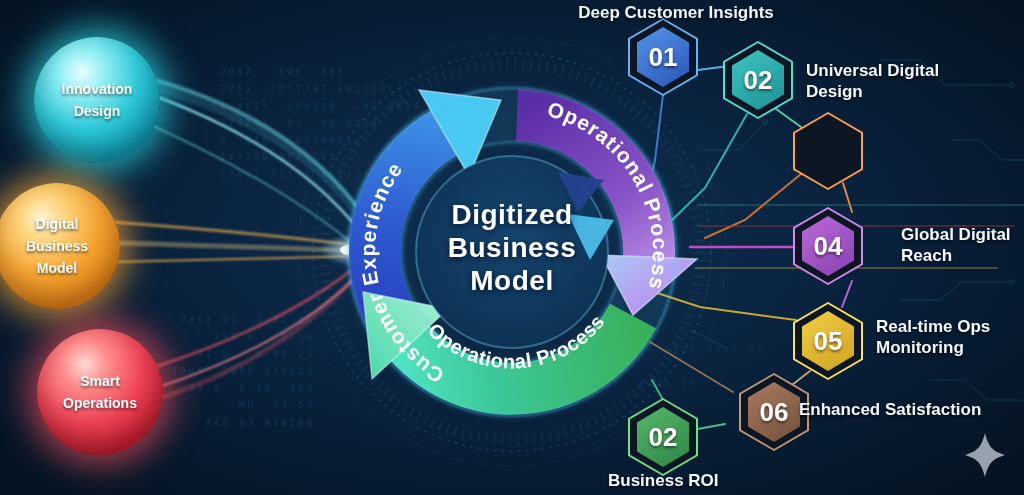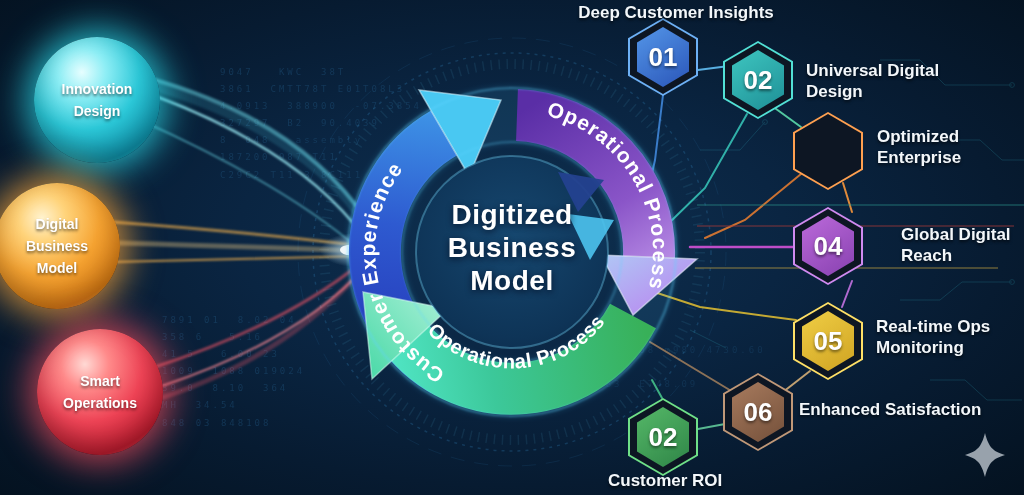--- a/index.html
+++ b/index.html
@@ -8,21 +8,21 @@
     background:
       radial-gradient(ellipse at 50% 48%, #0e3050 0%, #0a2542 38%, #071b31 68%, #041220 100%);
     font-family:"Liberation Sans", sans-serif;
   }
   .noise{
     position:absolute;z-index:0;margin:12px;color:#1b4a70;opacity:.55;
     font:9px "DejaVu Sans Mono", monospace;line-height:1.9;letter-spacing:3px;
     white-space:pre;user-select:none;
   }
   .noise-a{left:208px;top:52px;}
-  .noise-b{left:150px;top:300px;}
+  .noise-b{left:160px;top:300px;text-align:right;}
   .noise-c{left:560px;top:330px;opacity:.4;}
   .bg-svg{position:absolute;left:0;top:0;z-index:1;}
   
   .center-title{
     position:absolute;z-index:2;left:397px;top:198px;width:230px;
     text-align:center;color:#ffffff;font-weight:bold;font-size:28px;line-height:33px;
     text-shadow:0 2px 6px rgba(0,10,30,.75);letter-spacing:.5px;
   }
   .center-title span{display:block;}
   
@@ -46,21 +46,21 @@
   }
   .hex-dark{position:absolute;left:2px;top:2px;width:66px;height:74px;
     clip-path:polygon(50% 0%,100% 26%,100% 74%,50% 100%,0% 74%,0% 26%);
     background:#0d1623;}
   .hex-face{position:absolute;left:9px;top:9px;width:52px;height:60px;
     clip-path:polygon(50% 0%,100% 26%,100% 74%,50% 100%,0% 74%,0% 26%);
     background:linear-gradient(145deg,var(--c1) 0%,var(--c2) 100%);
     display:flex;align-items:center;justify-content:center;}
   .hex-num{color:#fff;font-weight:bold;font-size:26px;text-shadow:0 2px 3px rgba(0,0,0,.5);}
   .hx1{left:628px;top:18px;} .hx2{left:723px;top:41px;} .hx3{left:793px;top:112px;}
-  .hx4{left:793px;top:207px;} .hx5{left:793px;top:302px;} .hx6{left:723px;top:373px;text-align:right;}
+  .hx4{left:793px;top:207px;} .hx5{left:793px;top:302px;} .hx6{left:739px;top:373px;text-align:right;}
   .hx7{left:628px;top:398px;}
   
   .steplab{position:absolute;z-index:4;color:#f3f7fa;font-weight:bold;font-size:17px;
     line-height:21px;text-shadow:0 2px 3px rgba(0,0,0,.6);}
   .steplab span{display:block;}
   .lab1{left:571px;top:2px;width:210px;text-align:center;}
   .lab2{left:806px;top:60px;}
   .lab3{left:877px;top:126px;}
   .lab4{left:901px;top:224px;}
   .lab5{left:876px;top:316px;}
@@ -280,32 +280,28 @@
       </div>
   </div>
 
   <div class="steplab lab1">
     <span>Deep Customer Insights</span>
   </div>
   <div class="steplab lab2">
     <span>Universal Digital</span>
     <span>Design</span>
   </div>
-  <div class="steplab lab3">
-    <span>Optimized</span>
-    <span>Enterprise</span>
-  </div>
   <div class="steplab lab4">
     <span>Global Digital</span>
     <span>Reach</span>
   </div>
   <div class="steplab lab5">
     <span>Real-time Ops</span>
     <span>Monitoring</span>
   </div>
   <div class="steplab lab6">
     <span>Enhanced Satisfaction</span>
   </div>
   <div class="steplab lab7">
-    <span>Customer ROI</span>
+    <span>Business ROI</span>
   </div>
 
 </div>
 
 </body></html>

